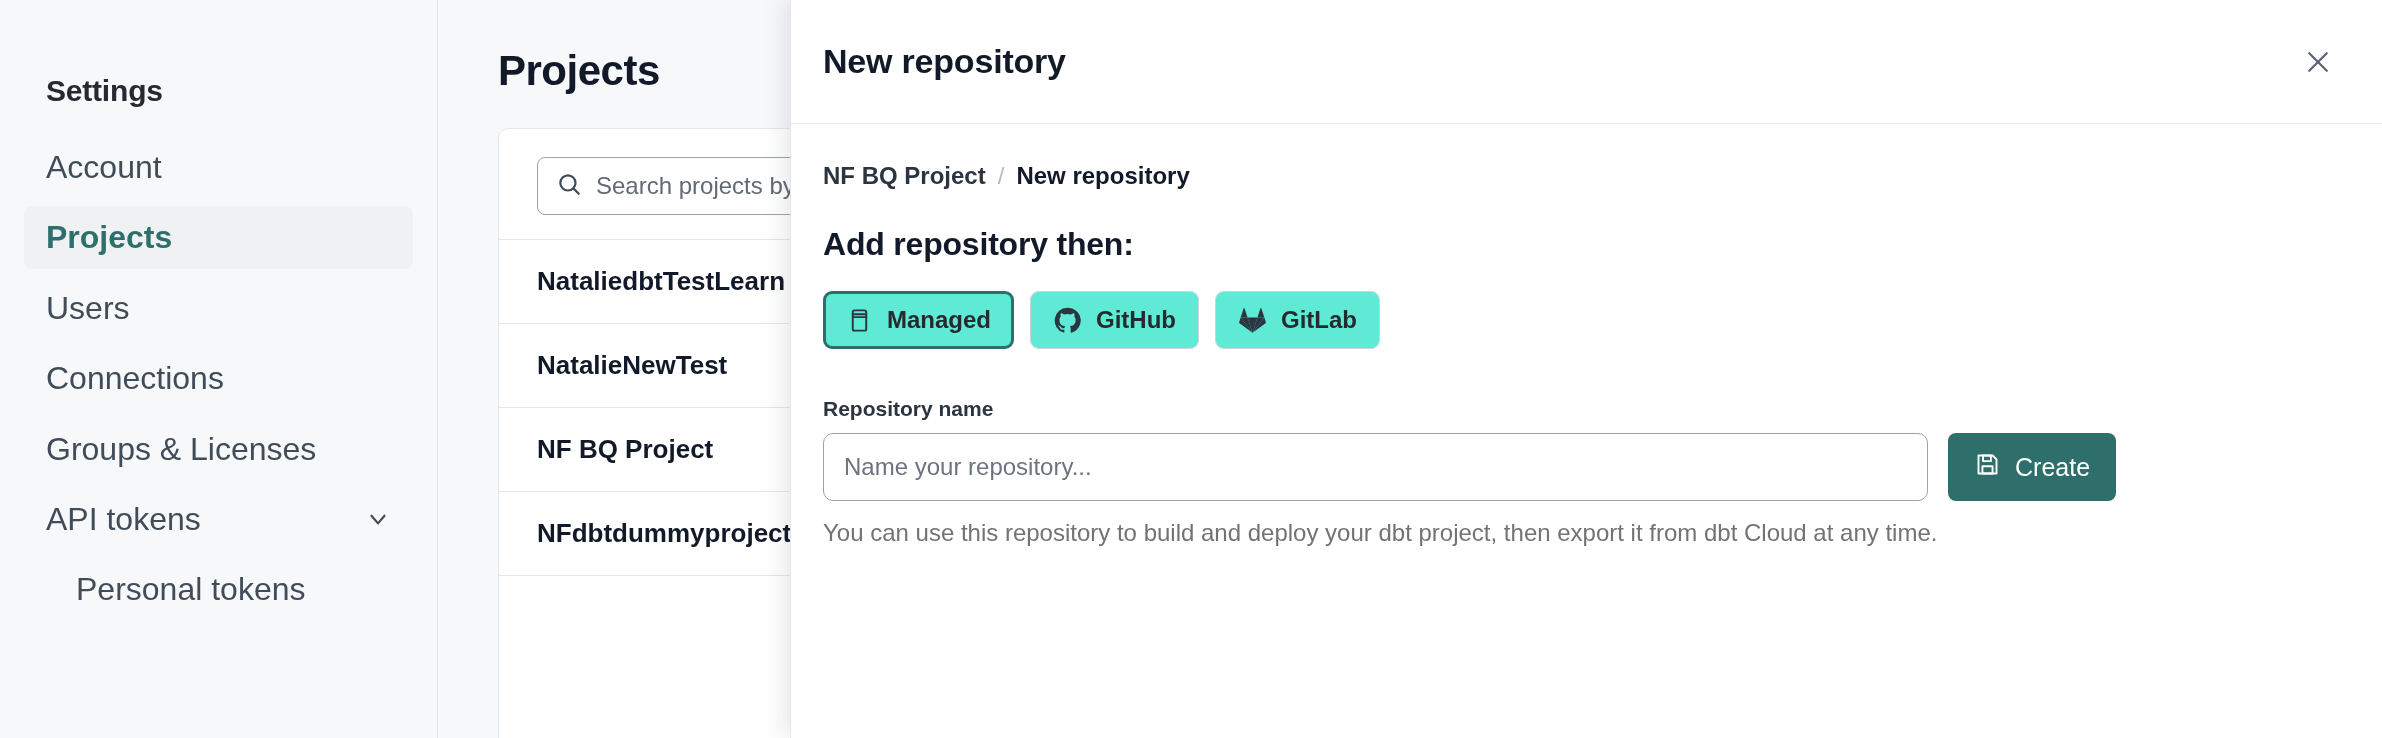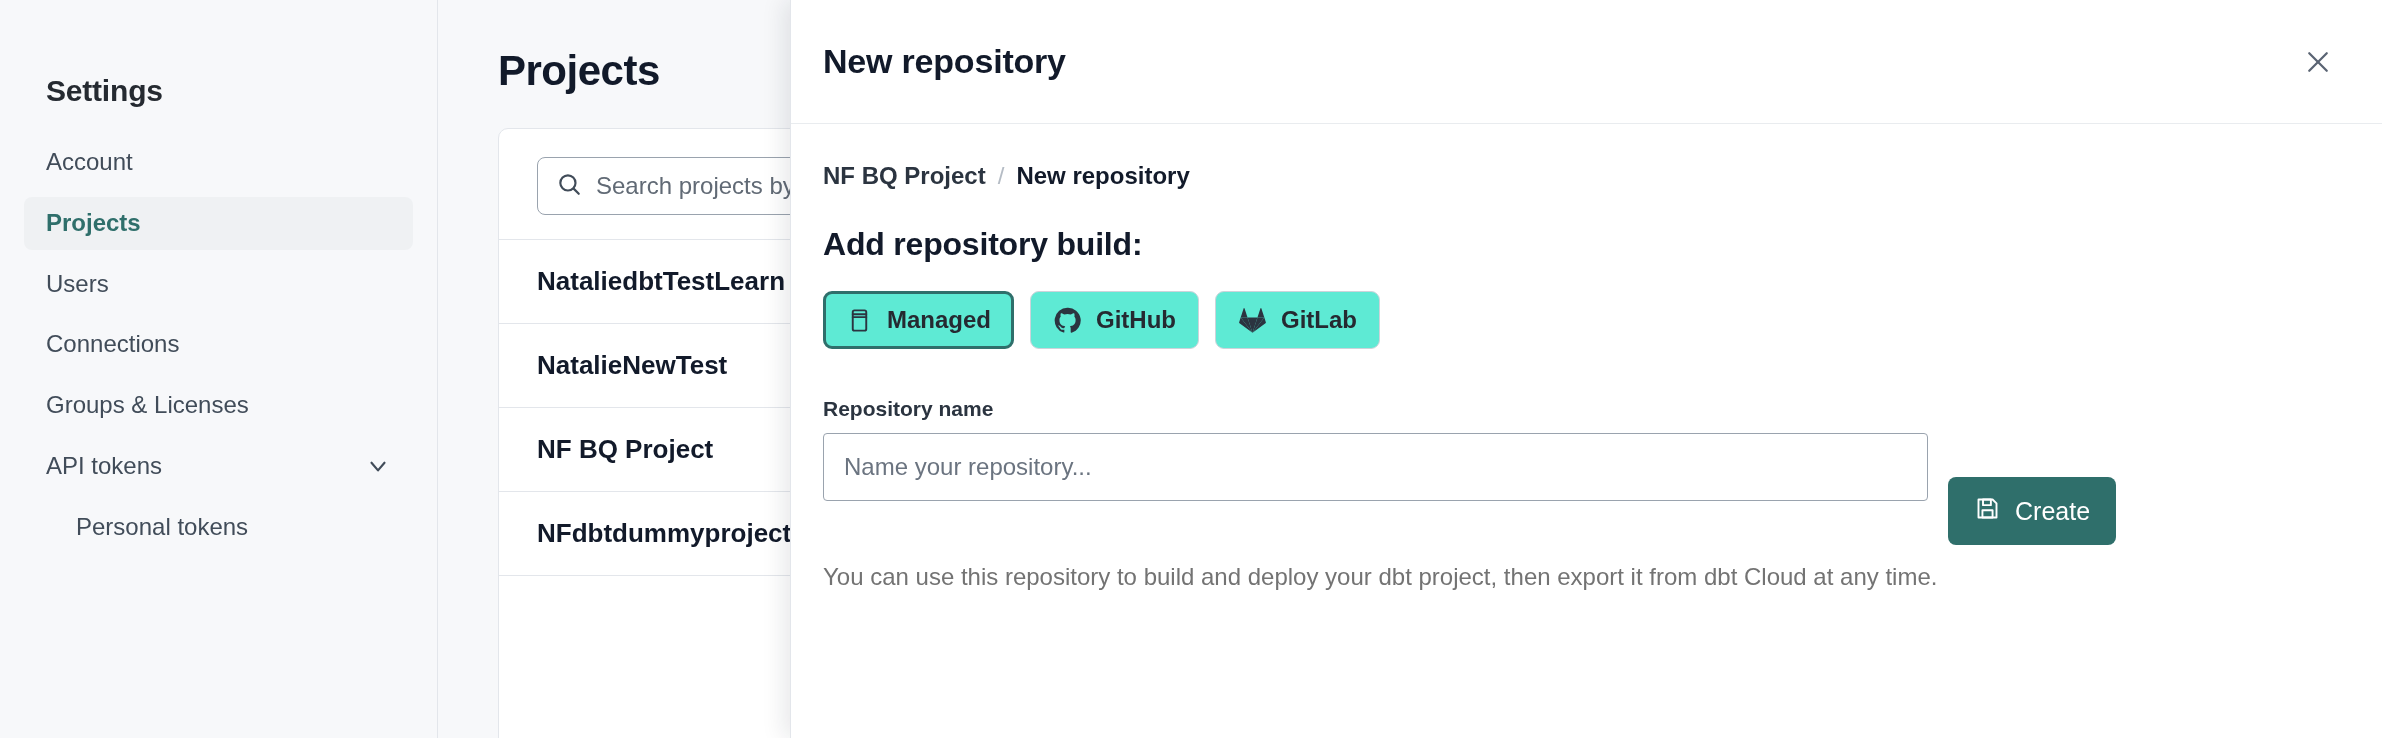--- a/index.html
+++ b/index.html
@@ -36,21 +36,21 @@
     margin-top: 76px;
     margin-bottom: 30px;
     line-height: 1;
   }
   .nav-item {
     display: flex;
     align-items: center;
     justify-content: space-between;
     padding: 12px 22px;
     border-radius: 8px;
-    font-size: 24px;
+    font-size: 32px;
     color: #414c59;
     line-height: 1.2;
     margin-bottom: 8px;
     cursor: pointer;
   }
   .nav-item.active {
     background: #eff1f3;
     color: #2f6f6b;
     font-weight: 700;
   }
@@ -206,21 +206,21 @@
     font-size: 21px;
     font-weight: 700;
     color: #2b3440;
     margin-bottom: 12px;
   }
   .field-row { display: flex; align-items: flex-start; gap: 20px; }
   .repo-input {
     flex: 0 0 1105px;
     height: 68px;
     border: 1px solid #9aa3ae;
-    border-radius: 4px;
+    border-radius: 10px;
     padding: 0 20px;
     font-size: 24px;
     font-family: "Liberation Sans", sans-serif;
     color: #414c59;
     outline: none;
     background: #fff;
   }
   .repo-input::placeholder { color: #6b7480; }
   .create-btn {
     display: inline-flex;
@@ -230,21 +230,20 @@
     height: 68px;
     padding: 0 26px;
     background: #2f6f6b;
     color: #ffffff;
     border: 0;
     border-radius: 8px;
     font-size: 25px;
     font-weight: 400;
     cursor: pointer;
     font-family: "Liberation Sans", sans-serif;
-    margin-top: 44px;
   }
   .help-text {
     margin-top: 18px;
     font-size: 24px;
     color: #737373;
   }
 </style>
 </head>
 <body>
 
@@ -328,21 +327,21 @@
     </div>
 
     <div class="modal-body">
 
       <div class="breadcrumb">
         <span class="crumb-link">NF BQ Project</span>
         <span class="sep">/</span>
         <span class="crumb-current">New repository</span>
       </div>
 
-      <div class="section-title">Add repository build:</div>
+      <div class="section-title">Add repository then:</div>
 
       <div class="source-row">
 
         <button class="source-btn selected">
           <span class="ic">
             <svg width="27" height="27" viewBox="0 0 24 24" fill="none" stroke="currentColor" stroke-width="1.7" stroke-linecap="round" stroke-linejoin="round">
                 <rect x="6" y="3" width="12" height="18" rx="1.5"></rect>
                 <line x1="6" y1="6.5" x2="18" y2="6.5"></line>
                 <line x1="6" y1="9" x2="18" y2="9"></line>
               </svg>

